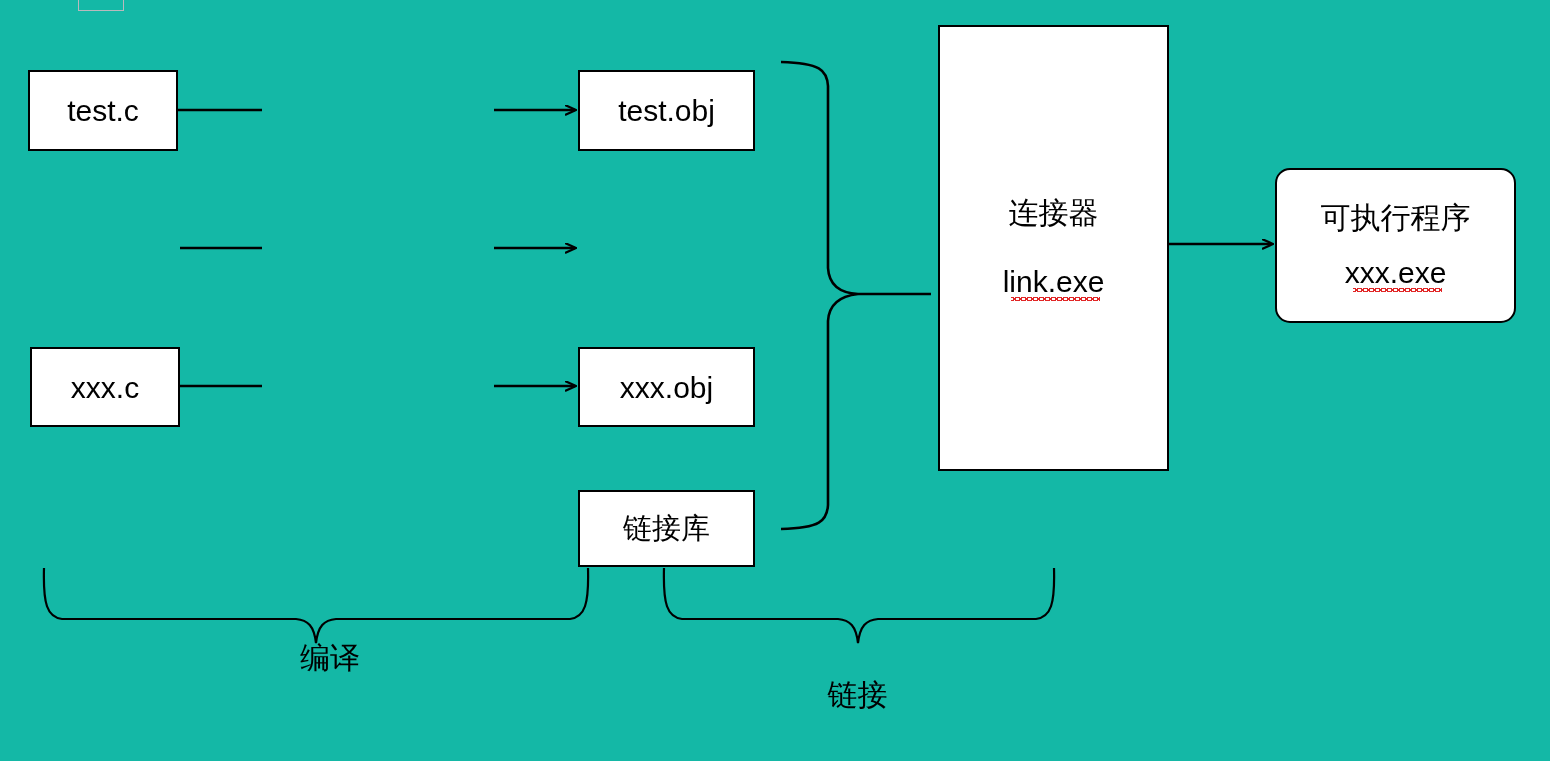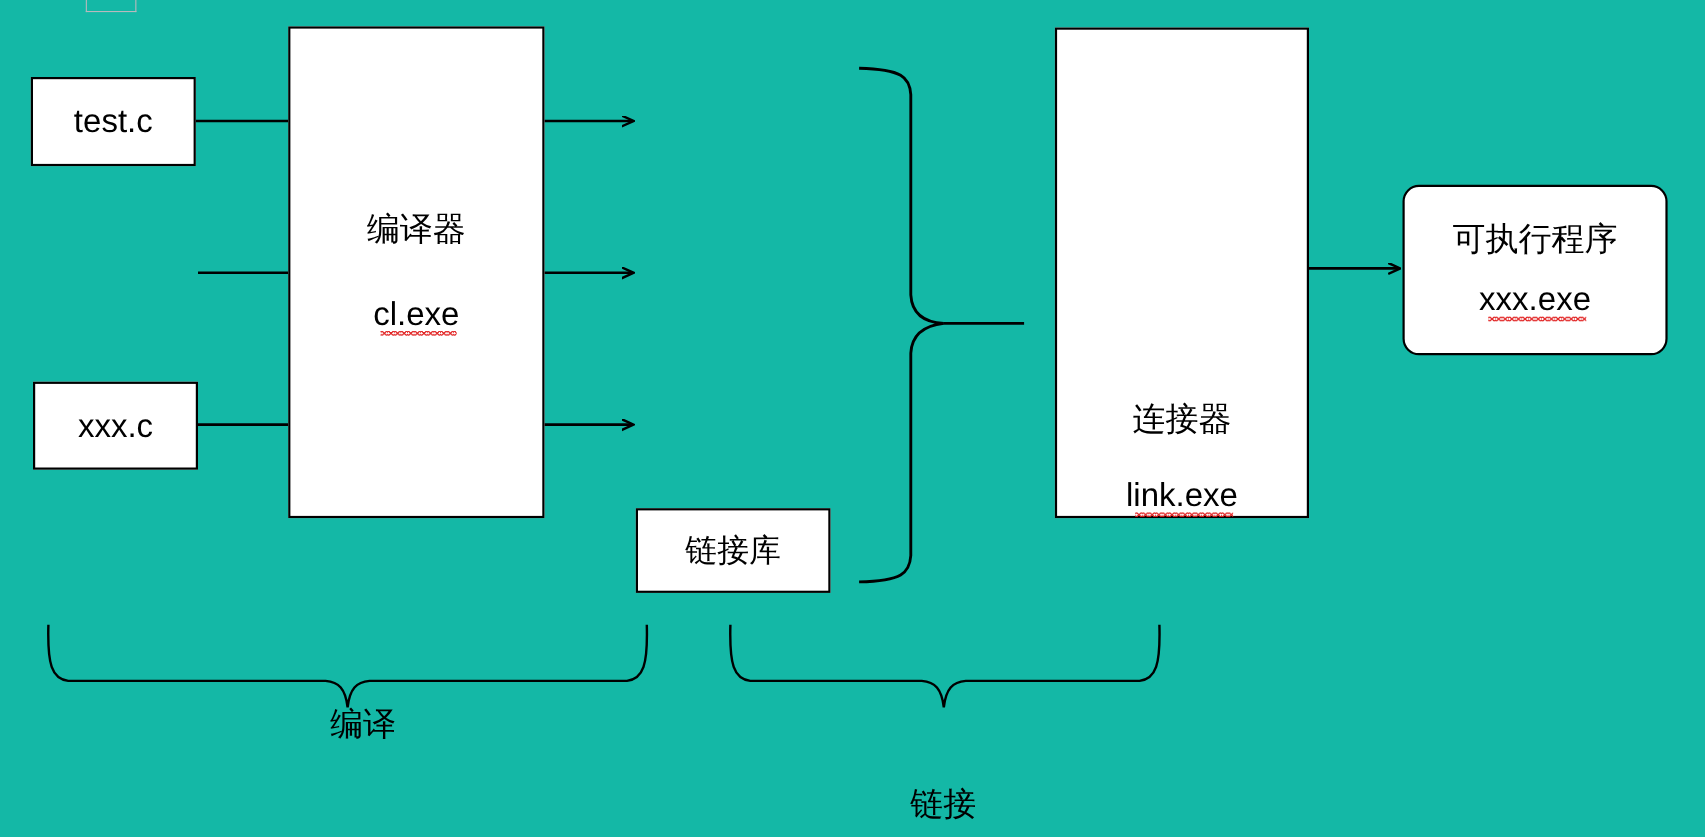--- a/index.html
+++ b/index.html
@@ -118,39 +118,41 @@
 
   <div class="node" style="left:28px;top:70px;width:150px;height:81px;">
     <span class="line1 lbl-latin">test.c</span>
   </div>
 
 
   <div class="node" style="left:30px;top:347px;width:150px;height:80px;">
     <span class="line1 lbl-latin">xxx.c</span>
   </div>
 
-  <div class="node" style="left:262px;top:24px;width:233px;height:447px;">
-    <span class="line1 lbl-cjk-big" style="margin-bottom:44px;">编译器</span>
-    <span class="line2 lbl-latin squiggle">cl.exe</span>
+
+  <div class="node" style="left:578px;top:70px;width:177px;height:81px;">
+    <span class="line1 lbl-latin">test.obj</span>
   </div>
 
 
+  <div class="node" style="left:578px;top:347px;width:177px;height:80px;">
+    <span class="line1 lbl-latin">xxx.obj</span>
+  </div>
 
-
-  <div class="node" style="left:578px;top:462px;width:177px;height:77px;">
+  <div class="node" style="left:578px;top:490px;width:177px;height:77px;">
     <span class="line1 lbl-cjk">链接库</span>
   </div>
 
-  <div class="node" style="left:959px;top:25px;width:231px;height:446px;justify-content:flex-end;">
+  <div class="node" style="left:938px;top:25px;width:231px;height:446px;">
     <span class="line1 lbl-cjk-big" style="margin-bottom:36px;">连接器</span>
     <span class="line2 lbl-latin squiggle">link.exe</span>
   </div>
 
   <div class="node" style="left:1275px;top:168px;width:241px;height:155px;border-radius:15px;">
     <span class="line1 lbl-cjk-big" style="margin-bottom:22px;">可执行程序</span>
     <span class="line2 lbl-latin squiggle">xxx.exe</span>
   </div>
 
   <div class="brace-label lbl-cjk-big" style="left:275px;top:638px;width:85px;text-align:right;">编译</div>
 
-  <div class="brace-label lbl-cjk-big" style="left:815px;top:675px;width:85px;text-align:center;margin-top:36px;">链接</div>
+  <div class="brace-label lbl-cjk-big" style="left:815px;top:675px;width:85px;text-align:center;">链接</div>
 
 </div>
 
 </body></html>

